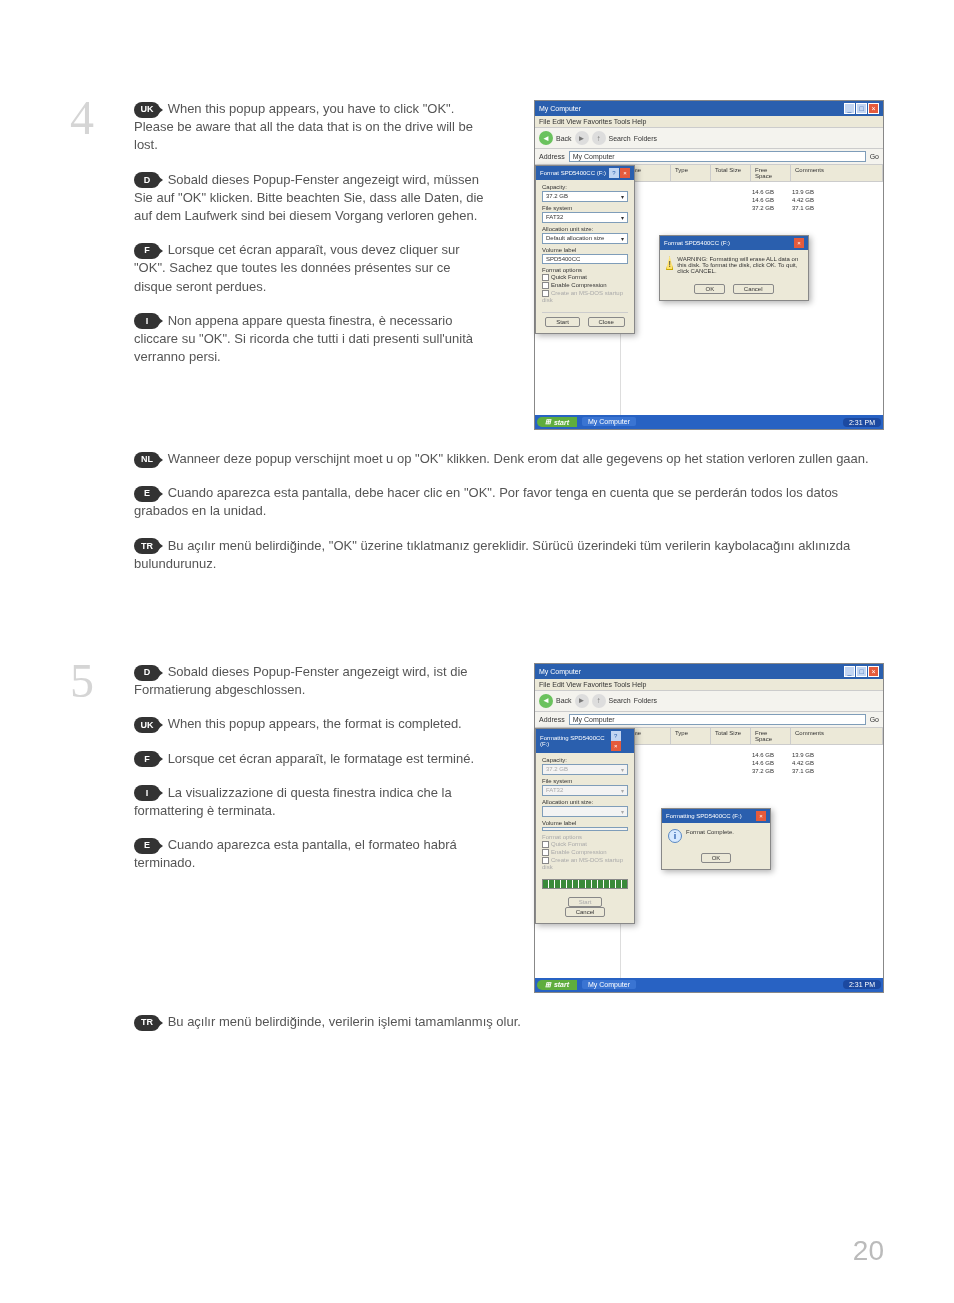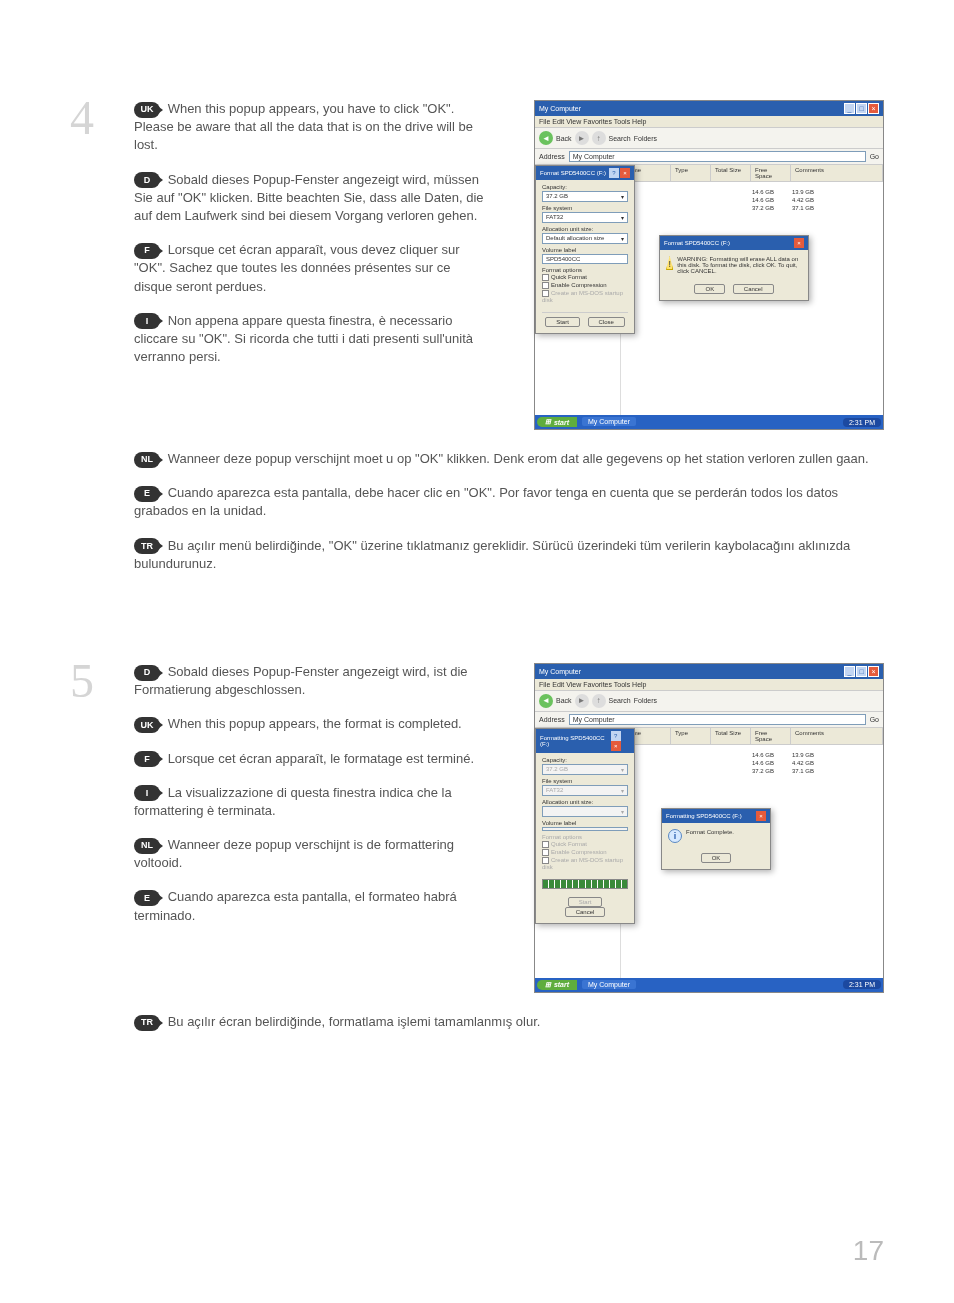--- a/index.html
+++ b/index.html
@@ -520,21 +520,20 @@
 
 <div class="section">
   <div class="top-row">
     <div class="step-num">5</div>
 
     <div class="text-col">
       <div class="para"><span class="lang-badge">D</span> <span>Sobald dieses Popup-Fenster angezeigt wird, ist die Formatierung abgeschlossen.</span></div>
       <div class="para"><span class="lang-badge">UK</span> <span>When this popup appears, the format is completed.</span></div>
       <div class="para"><span class="lang-badge">F</span> <span>Lorsque cet écran apparaît, le formatage est terminé.</span></div>
       <div class="para"><span class="lang-badge">I</span> <span>La visualizzazione di questa finestra indica che la formattering è terminata.</span></div>
-      <div class="para"><span class="lang-badge">NL</span> <span>Wanneer deze popup verschijnt is de formattering voltooid.</span></div>
       <div class="para"><span class="lang-badge">E</span> <span>Cuando aparezca esta pantalla, el formateo habrá terminado.</span></div>
     </div>
 
     <div class="screenshot">
       <div class="ss-titlebar">
         <span>My Computer</span>
         <span class="ss-wincontrols">
           <span>_</span>
           <span>□</span>
           <span class="close">×</span>
@@ -682,17 +681,17 @@
               <span>start</span>
             </span>
           <span class="task-item">My Computer</span>
         </span>
         <span class="tray">2:31 PM</span>
       </div>
     </div>
   </div>
 
   <div class="full-width-texts">
-    <div class="para"><span class="lang-badge">TR</span> <span>Bu açılır écran belirdiğinde, formatlama işlemi tamamlanmış olur.</span></div>
+    <div class="para"><span class="lang-badge">TR</span> <span>Bu açılır menü belirdiğinde, verilerin işlemi tamamlanmış olur.</span></div>
   </div>
 </div>
 
-<div class="page-number">17</div>
+<div class="page-number">20</div>
 
 </body></html>

